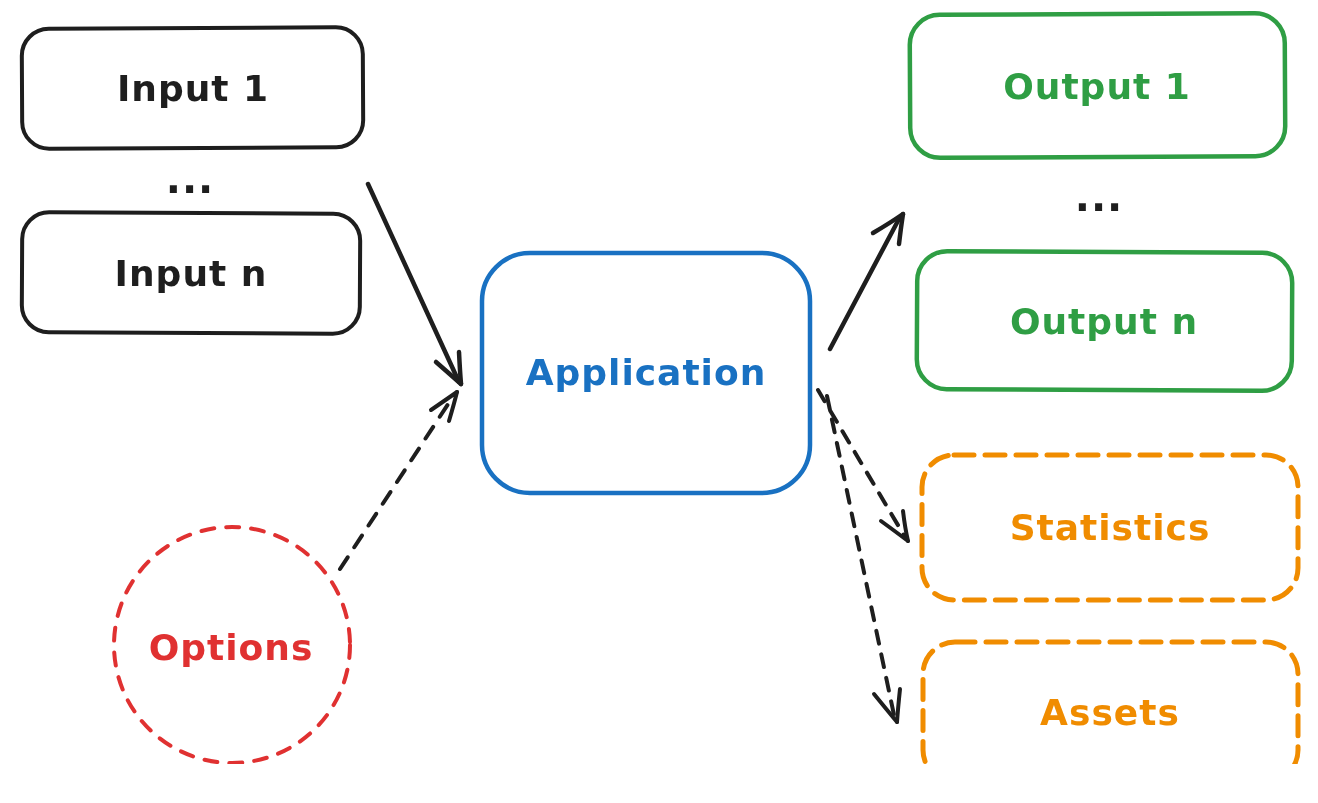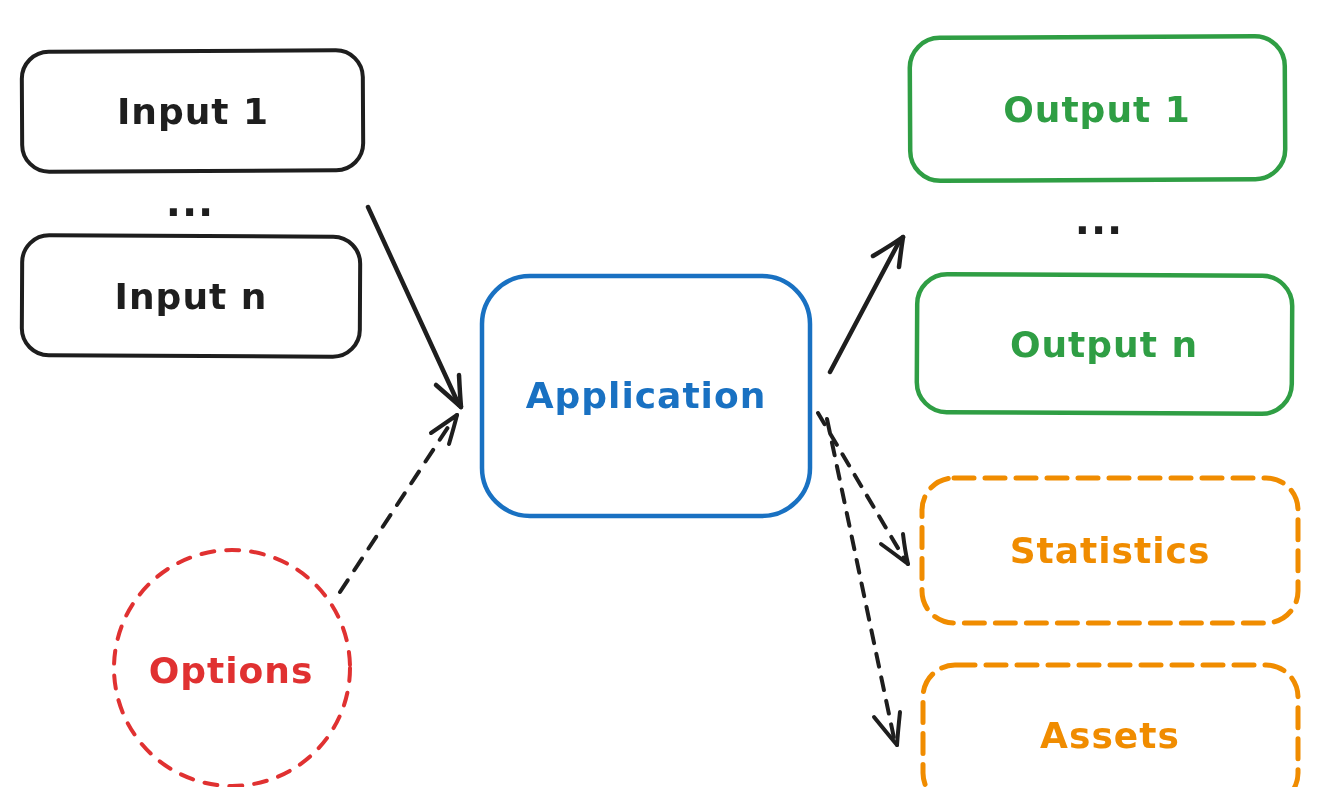--- a/index.html
+++ b/index.html
@@ -3,21 +3,20 @@
 <meta charset="utf-8">
 <style>
   html, body { margin: 0; padding: 0; background: #ffffff; }
   .canvas {
     position: relative;
     width: 1318px;
     height: 764px;
     background: #ffffff;
     overflow: hidden;
     font-family: "DejaVu Sans", "Liberation Sans", sans-serif;
-    margin-top: 23px;
   }
   svg text {
     font-family: "DejaVu Sans", "Liberation Sans", sans-serif;
     font-weight: bold;
     letter-spacing: 1px;
   }
   .node-label { font-size: 36px; }
   .ellipsis-label { font-size: 40px; }
 </style>
 </head>

